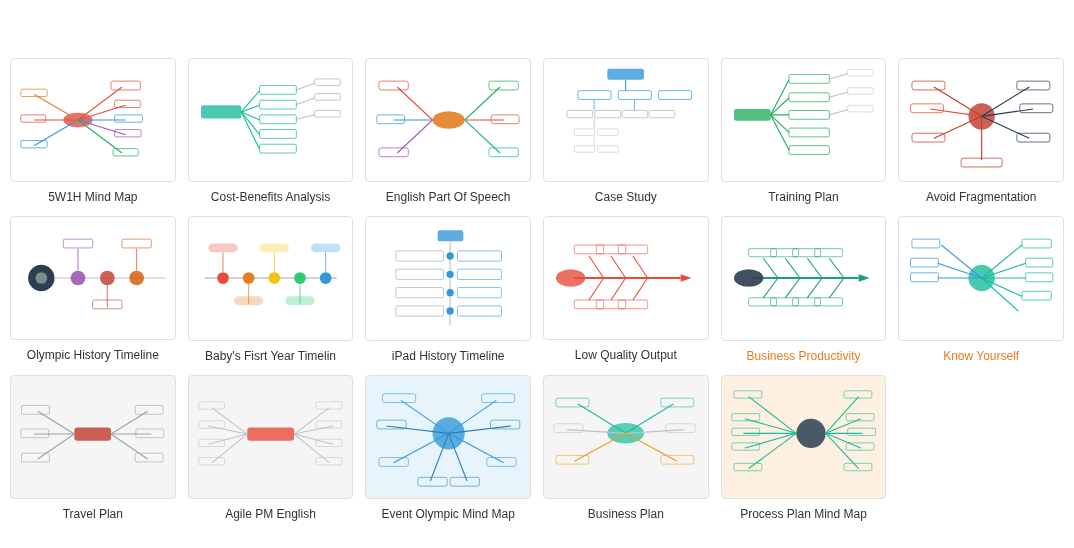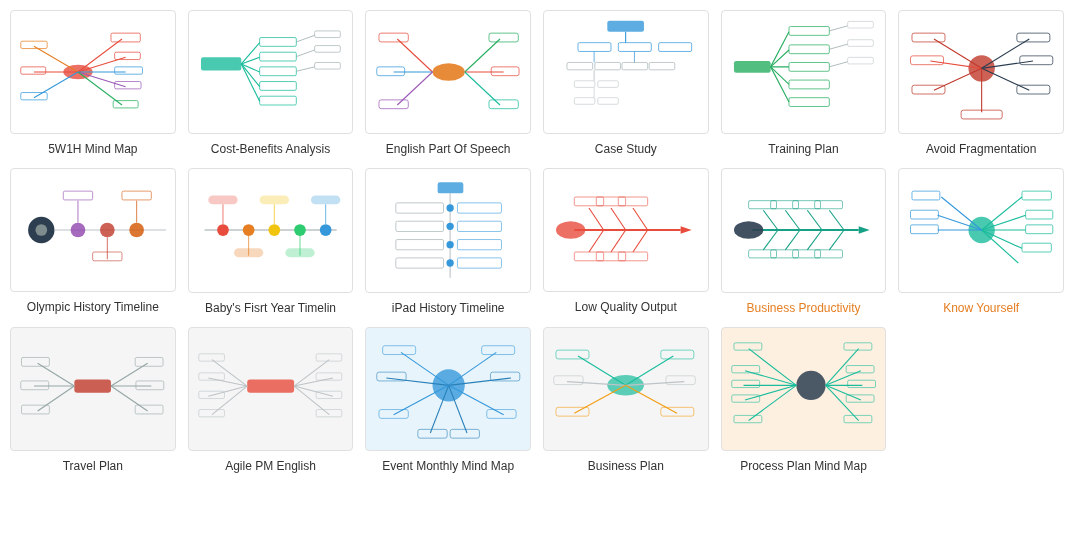--- a/index.html
+++ b/index.html
@@ -5,20 +5,21 @@
     * { box-sizing: border-box; margin: 0; padding: 0; }
     body {
       font-family: Arial, sans-serif;
       background: #fff;
       padding: 10px;
     }
     .grid {
       display: grid;
       grid-template-columns: repeat(6, 1fr);
       gap: 12px;
+      margin-top: 48px;
     }
     .card {
       display: flex;
       flex-direction: column;
       align-items: center;
       cursor: pointer;
     }
     .card-image {
       width: 100%;
       aspect-ratio: 4/3;
@@ -378,21 +379,21 @@
       <rect x="10" y="16" width="45" height="12" rx="3" fill="none" stroke="#3498db" stroke-width="0.8"></rect>
       <rect x="2" y="52" width="40" height="12" rx="3" fill="none" stroke="#2980b9" stroke-width="0.8"></rect>
       <rect x="5" y="103" width="40" height="12" rx="3" fill="none" stroke="#3498db" stroke-width="0.8"></rect>
       <rect x="58" y="130" width="40" height="12" rx="3" fill="none" stroke="#2980b9" stroke-width="0.8"></rect>
       <rect x="145" y="16" width="45" height="12" rx="3" fill="none" stroke="#3498db" stroke-width="0.8"></rect>
       <rect x="157" y="52" width="40" height="12" rx="3" fill="none" stroke="#2980b9" stroke-width="0.8"></rect>
       <rect x="152" y="103" width="40" height="12" rx="3" fill="none" stroke="#3498db" stroke-width="0.8"></rect>
       <rect x="102" y="130" width="40" height="12" rx="3" fill="none" stroke="#2980b9" stroke-width="0.8"></rect>
     </svg>
       </div>
-      <div class="card-label">Event Monthly Mind Map</div>
+      <div class="card-label">Event Olympic Mind Map</div>
     </div>
     <div class="card">
       <div class="card-image" style="background: rgb(245, 245, 245);">
         <svg viewBox="0 0 200 150" xmlns="http://www.w3.org/2000/svg">
       <ellipse cx="100" cy="70" rx="25" ry="14" fill="#1abc9c" opacity="0.7"></ellipse>
       <line x1="100" y1="70" x2="35" y2="30" stroke="#1abc9c" stroke-width="1.5"></line>
       <line x1="100" y1="70" x2="20" y2="65" stroke="#bdc3c7" stroke-width="1.5"></line>
       <line x1="100" y1="70" x2="30" y2="108" stroke="#f39c12" stroke-width="1.5"></line>
       <line x1="100" y1="70" x2="165" y2="30" stroke="#1abc9c" stroke-width="1.5"></line>
       <line x1="100" y1="70" x2="180" y2="65" stroke="#bdc3c7" stroke-width="1.5"></line>

